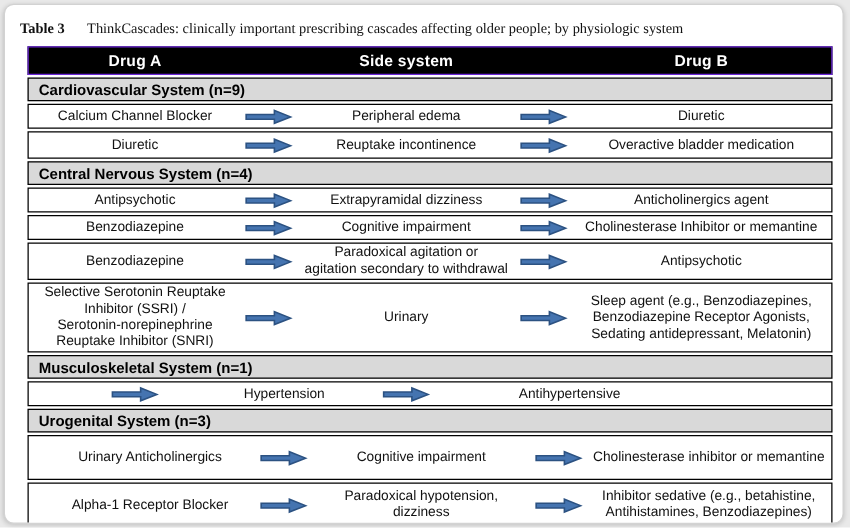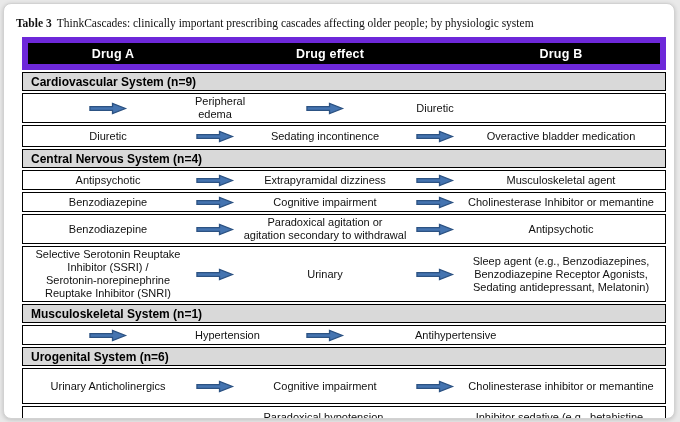--- a/index.html
+++ b/index.html
@@ -13,29 +13,29 @@
     background:#ffffff;border:1px solid #d2d2d2;border-radius:8px;
     box-shadow:0 1px 4px rgba(0,0,0,0.18);
     overflow:hidden;
     box-sizing:border-box;
     padding:10px 14px 0 12px;
   }
   .caption{
     font-family:"Liberation Serif",serif;
     font-size:11.5px;color:#111;margin:2px 0 7px 0;line-height:14px;
   }
-  .caption .cap-label{font-weight:bold;margin-right:5px;}
+  .caption .cap-label{font-weight:bold;margin-right:18px;}
   .tbl{width:644px;margin-left:6px;}
   .box{
     border:1px solid #000;margin-bottom:2px;box-sizing:border-box;
     background:#fff;
   }
   .hdr-row{
     background:var(--header-bg);color:var(--header-text);
-    border:6px solid #6d28d9;margin-bottom:2px;
+    border:1px solid #6d28d9;margin-bottom:2px;
     display:grid;grid-template-columns:170px 44px 176px 44px 1fr;
     align-items:center;height:21px;
   }
   .hdr-cell{font-size:12.5px;font-weight:bold;text-align:center;letter-spacing:0.2px;}
   .section-header{
     background:var(--section-bg);
     height:19px;display:flex;align-items:center;
   }
   .section-label{font-size:12px;font-weight:bold;color:#000;padding-left:8px;}
   .row-box{
@@ -46,45 +46,46 @@
     font-size:11px;color:#111;text-align:center;line-height:13px;
     white-space:pre-line;padding:0 2px;
   }
   .arrow-cell{display:flex;align-items:center;justify-content:center;padding:0;}
   .arrow-cell svg{width:40px;height:15px;display:block;}
   .arrow-cell path{fill:var(--arrow-fill);stroke:var(--arrow-border);stroke-width:2;stroke-linejoin:miter;}
   .rows .row-box{}
   .section[data-section="1"] .row-box[data-row="2"]{min-height:27px;}
   .section[data-section="1"] .row-box[data-row="3"]{min-height:56px;}
   .section[data-section="0"] .row-box[data-row="1"]{min-height:22px;}
-  .section[data-section="3"] .row-box{min-height:36px;}
+  .section[data-section="3"] .row-box{min-height:36px;padding-left:12px;}
 </style>
 </head>
 <body>
 
 <div class="page">
   <div class="caption">
     <span class="cap-label">Table 3</span><span>ThinkCascades: clinically important prescribing cascades affecting older people; by physiologic system</span>
   </div>
 
   <div class="tbl">
     <div class="hdr-row">
       <div class="hdr-cell">Drug A</div>
       <div></div>
-      <div class="hdr-cell">Drug effect</div>
+      <div class="hdr-cell">Side system</div>
       <div></div>
       <div class="hdr-cell">Drug B</div>
     </div>
     <div id="sections">
   <div class="section" data-section="0">
     <div class="box section-header">
       <span class="section-label">Cardiovascular System (n=9)</span>
     </div>
     <div class="rows">
   <div class="box row-box" data-row="0">
+    <div class="cell drug-a">Calcium Channel Blocker</div>
     <div class="arrow-cell">
       <svg viewBox="0 0 62 22" aria-hidden="true">
                   <path d="M3 8 L38 8 L38 3 L58 11 L38 19 L38 14 L3 14 Z"></path>
                 </svg>
     </div>
     <div class="cell side-effect">Peripheral edema</div>
     <div class="arrow-cell">
       <svg viewBox="0 0 62 22" aria-hidden="true">
                   <path d="M3 8 L38 8 L38 3 L58 11 L38 19 L38 14 L3 14 Z"></path>
                 </svg>
@@ -92,21 +93,21 @@
     <div class="cell drug-b">Diuretic</div>
   </div>
 
   <div class="box row-box" data-row="1">
     <div class="cell drug-a">Diuretic</div>
     <div class="arrow-cell">
       <svg viewBox="0 0 62 22" aria-hidden="true">
                   <path d="M3 8 L38 8 L38 3 L58 11 L38 19 L38 14 L3 14 Z"></path>
                 </svg>
     </div>
-    <div class="cell side-effect">Sedating incontinence</div>
+    <div class="cell side-effect">Reuptake incontinence</div>
     <div class="arrow-cell">
       <svg viewBox="0 0 62 22" aria-hidden="true">
                   <path d="M3 8 L38 8 L38 3 L58 11 L38 19 L38 14 L3 14 Z"></path>
                 </svg>
     </div>
     <div class="cell drug-b">Overactive bladder medication</div>
   </div>
 </div>
   </div>
 
@@ -121,21 +122,21 @@
       <svg viewBox="0 0 62 22" aria-hidden="true">
                   <path d="M3 8 L38 8 L38 3 L58 11 L38 19 L38 14 L3 14 Z"></path>
                 </svg>
     </div>
     <div class="cell side-effect">Extrapyramidal dizziness</div>
     <div class="arrow-cell">
       <svg viewBox="0 0 62 22" aria-hidden="true">
                   <path d="M3 8 L38 8 L38 3 L58 11 L38 19 L38 14 L3 14 Z"></path>
                 </svg>
     </div>
-    <div class="cell drug-b">Musculoskeletal agent</div>
+    <div class="cell drug-b">Anticholinergics agent</div>
   </div>
 
   <div class="box row-box" data-row="1">
     <div class="cell drug-a">Benzodiazepine</div>
     <div class="arrow-cell">
       <svg viewBox="0 0 62 22" aria-hidden="true">
                   <path d="M3 8 L38 8 L38 3 L58 11 L38 19 L38 14 L3 14 Z"></path>
                 </svg>
     </div>
     <div class="cell side-effect">Cognitive impairment</div>
@@ -204,21 +205,21 @@
                   <path d="M3 8 L38 8 L38 3 L58 11 L38 19 L38 14 L3 14 Z"></path>
                 </svg>
     </div>
     <div class="cell drug-b">Antihypertensive</div>
   </div>
 </div>
   </div>
 
   <div class="section" data-section="3">
     <div class="box section-header">
-      <span class="section-label">Urogenital System (n=6)</span>
+      <span class="section-label">Urogenital System (n=3)</span>
     </div>
     <div class="rows">
   <div class="box row-box" data-row="0">
     <div class="cell drug-a">Urinary Anticholinergics</div>
     <div class="arrow-cell">
       <svg viewBox="0 0 62 22" aria-hidden="true">
                   <path d="M3 8 L38 8 L38 3 L58 11 L38 19 L38 14 L3 14 Z"></path>
                 </svg>
     </div>
     <div class="cell side-effect">Cognitive impairment</div>

